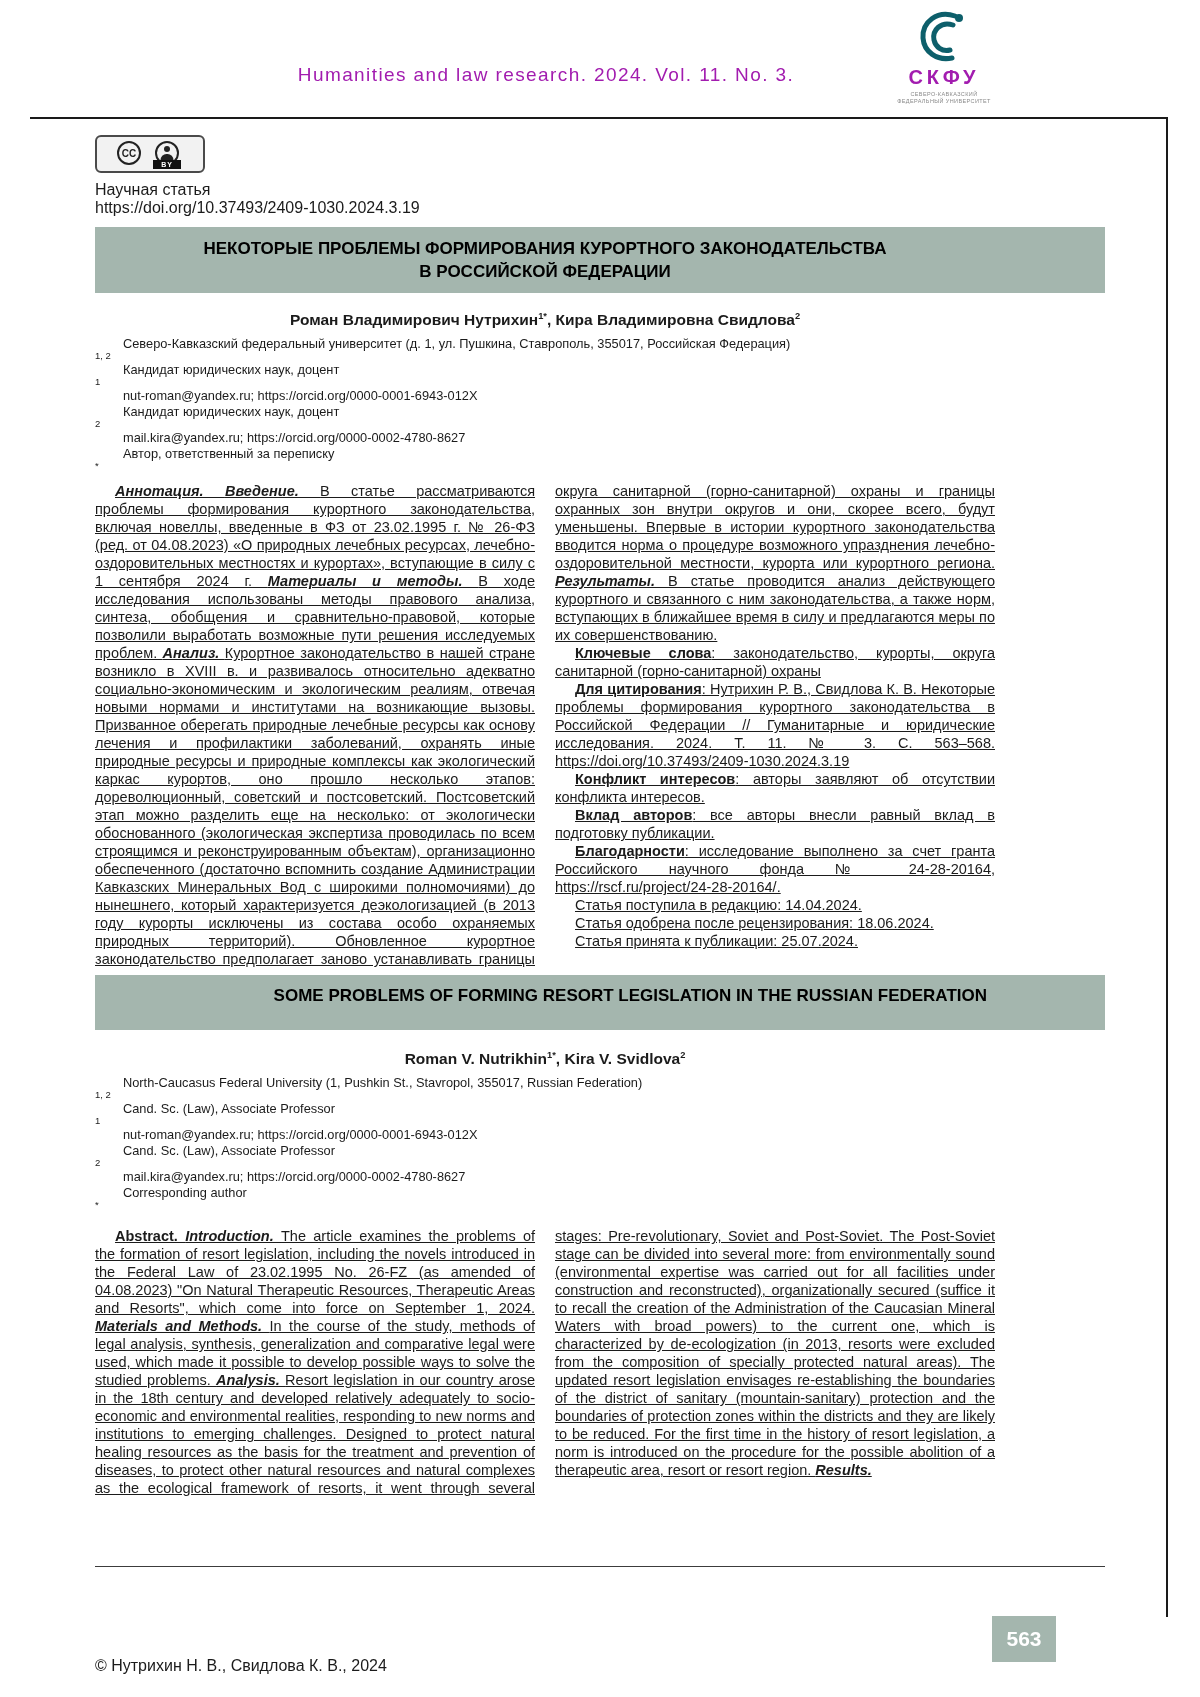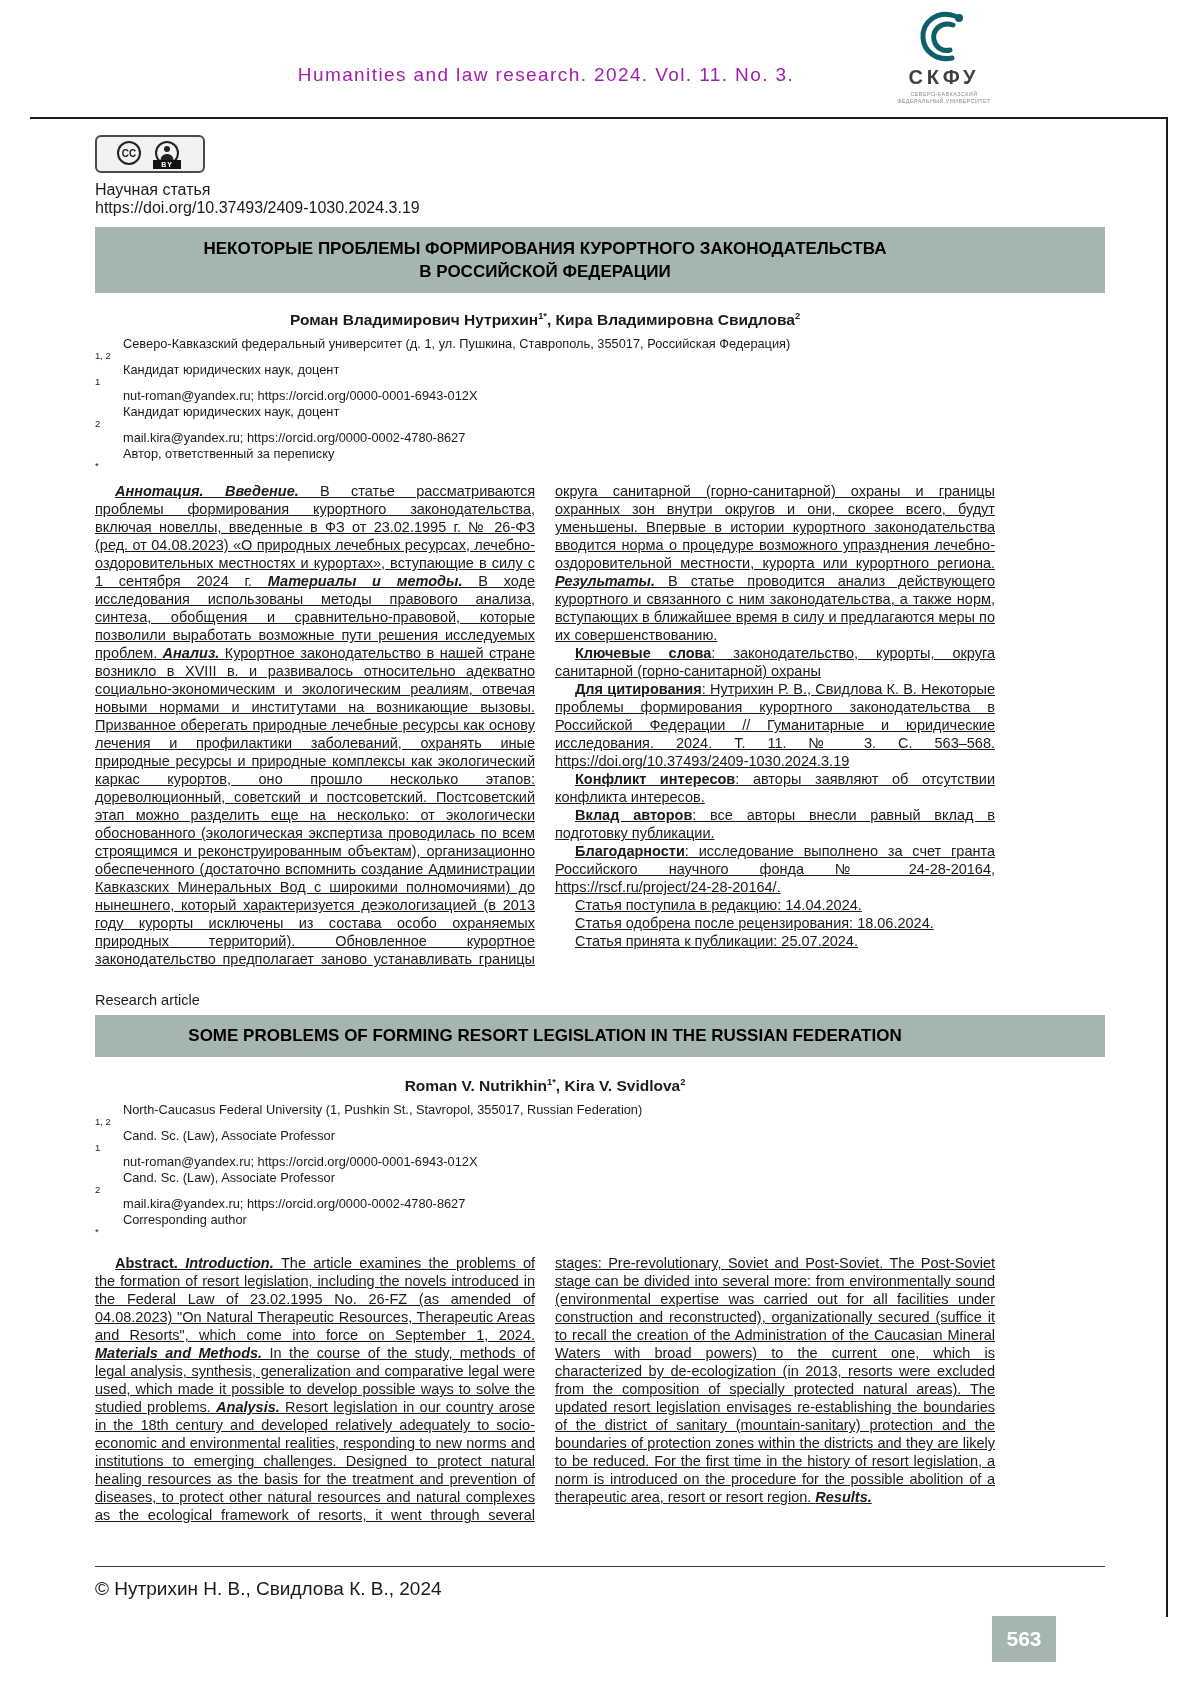--- a/index.html
+++ b/index.html
@@ -14,21 +14,21 @@
   .sup{ vertical-align:super; font-size:0.6em; }
 
   .journal-header {
     position:absolute; top:64px; left:0; width:1092px;
     text-align:center; font-size:19px; letter-spacing:1.4px; color:#a21caf;
   }
   .logo { position:absolute; top:8px; left:880px; width:128px; text-align:center; }
   .logo svg { display:block; margin:0 auto; }
   .logo-swirl path, .logo-swirl circle { stroke:var(--logo,#0d5f6b); }
   .logo-swirl .dot { fill:var(--logo,#0d5f6b); stroke:none; }
-  .logo-abbr { font-weight:bold; font-size:20px; letter-spacing:4px; color:#404040; margin-top:2px; }
+  .logo-abbr { font-weight:bold; font-size:20px; letter-spacing:4px; color:#a21caf; margin-top:2px; }
   .logo-sub { font-size:5.5px; color:#8a8a8a; letter-spacing:0.4px; line-height:7px; margin-top:2px; }
 
   .rule-top   { position:absolute; top:117px; left:30px;  width:1138px; height:2px; background:var(--rule,#1a1a1a); }
   .rule-right { position:absolute; top:117px; left:1166px; width:2px; height:1500px; background:var(--rule,#1a1a1a); }
 
   .content { position:absolute; top:0; left:95px; width:900px; padding-top:135px; }
 
   .cc-badge {
     width:110px; height:38px; border:2px solid #4a4a4a; border-radius:6px;
     background:#f2f2f2; position:relative;
@@ -49,21 +49,21 @@
   }
 
   .meta { margin-top:8px; font-size:16px; line-height:17.5px; }
   .meta a { color:inherit; text-decoration:none; }
 
   .banner {
     margin-top:11px; width:1010px; background:var(--accent,#a4b6ae);
     color:#000000; font-weight:bold; font-size:17px; line-height:23px;
     text-align:center; padding:10px 118px 10px 8px; white-space:pre-line;
   }
-  .banner-en { padding-top:9px; padding-bottom:10px; margin-top:7px; }
+  .banner-en { padding-top:9px; padding-bottom:23px; margin-top:7px;text-align:right; }
 
   .authors { margin-top:14px; width:900px; text-align:center; font-weight:bold; font-size:15.5px; line-height:19px; }
   .authors-en { margin-top:16px; }
 
   .affils { margin-top:7px; font-size:12.8px; line-height:16px; }
   .affil-row { display:flex; }
   .affil-marker { flex:0 0 28px; width:28px; font-size:9.5px; line-height:13px; padding-top:1px;margin-top:12px; }
   .affil-text { flex:1; color:#1b1b1b; text-decoration:none; }
 
   .abstract {
@@ -71,21 +71,21 @@
     column-count:2; column-gap:20px;
     font-size:14.5px; line-height:18px; text-align:justify;
     hyphens:auto; -webkit-hyphens:auto;
   }
   .abstract-en { margin-top:16px; }
   .abstract p { margin:0; text-indent:20px;text-decoration:underline; }
 
   .section-label { margin-top:24px; font-size:14.5px; }
 
   .rule-footer { position:absolute; left:95px; top:1566px; width:1010px; height:1px; background:#3c3c3c; }
-  .copyright { position:absolute; left:95px; top:1578px; font-size:19px; }
+  .copyright { position:absolute; left:95px; top:1657px; font-size:16px; }
   .page-box {
     position:absolute; left:992px; top:1616px; width:64px; height:46px;
     background:var(--accent,#a4b6ae); color:#fff; font-weight:bold; font-size:21px;
     display:flex; align-items:center; justify-content:center;
   }
 </style>
 </head>
 <body>
 
 <div class="journal-header">Humanities and law research. 2024. Vol. 11. No. 3.</div>
@@ -158,21 +158,20 @@
     <p><span class="b">Ключевые слова</span><span>: законодательство, курорты, округа санитарной (горно-санитарной) охраны</span></p>
     <p><span class="b">Для цитирования</span><span>: Нутрихин Р. В., Свидлова К. В. Некоторые проблемы формирования курортного законодательства в Российской Федерации // Гуманитарные и юридические исследования. 2024. Т. 11. № 3. С. 563–568. https://doi.org/10.37493/2409-1030.2024.3.19</span></p>
     <p><span class="b">Конфликт интересов</span><span>: авторы заявляют об отсутствии конфликта интересов.</span></p>
     <p><span class="b">Вклад авторов</span><span>: все авторы внесли равный вклад в подготовку публикации.</span></p>
     <p><span class="b">Благодарности</span><span>: исследование выполнено за счет гранта Российского научного фонда № 24-28-20164, https://rscf.ru/project/24-28-20164/.</span></p>
     <p><span>Статья поступила в редакцию: 14.04.2024.</span></p>
     <p><span>Статья одобрена после рецензирования: 18.06.2024.</span></p>
     <p><span>Статья принята к публикации: 25.07.2024.</span></p>
   </div>
 
-  <div class="section-label">Research article</div>
 
   <div class="banner banner-en">SOME PROBLEMS OF FORMING RESORT LEGISLATION IN THE RUSSIAN FEDERATION</div>
 
   <div class="authors authors-en"><span>Roman V. Nutrikhin</span><span class="sup">1*</span><span>, Kira V. Svidlova</span><span class="sup">2</span></div>
 
   <div class="affils">
     <div class="affil-row">
       <span class="affil-marker">1, 2</span>
       <span class="affil-text">North-Caucasus Federal University (1, Pushkin St., Stavropol, 355017, Russian Federation)</span>
     </div>

